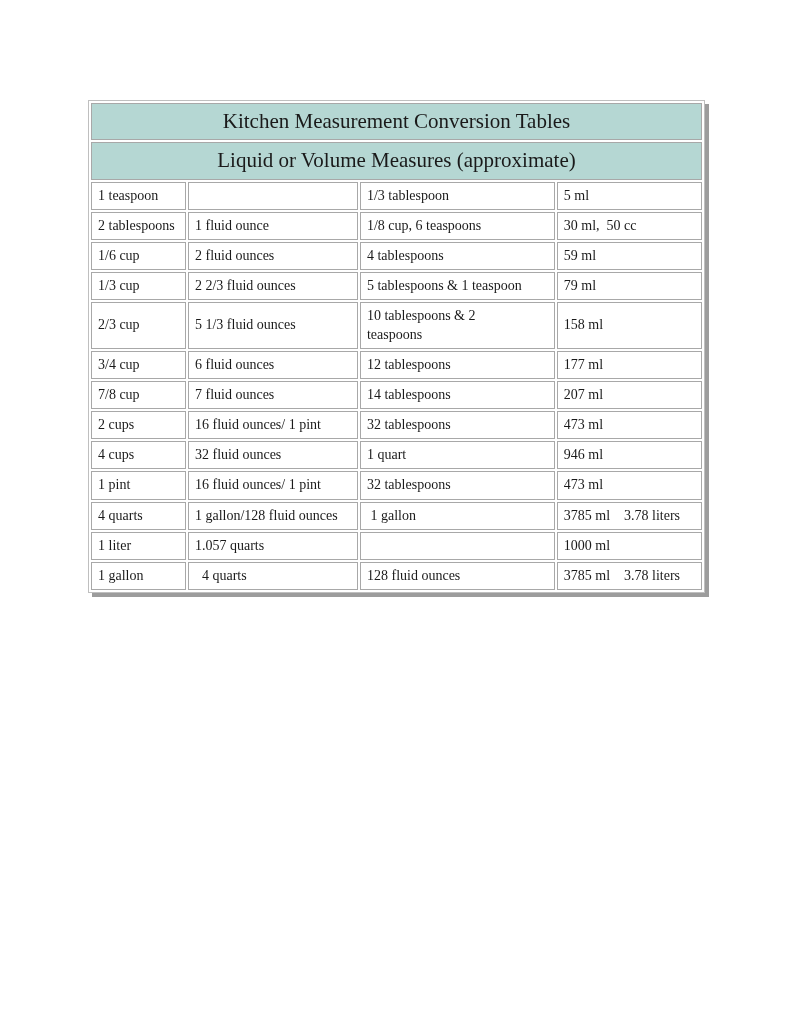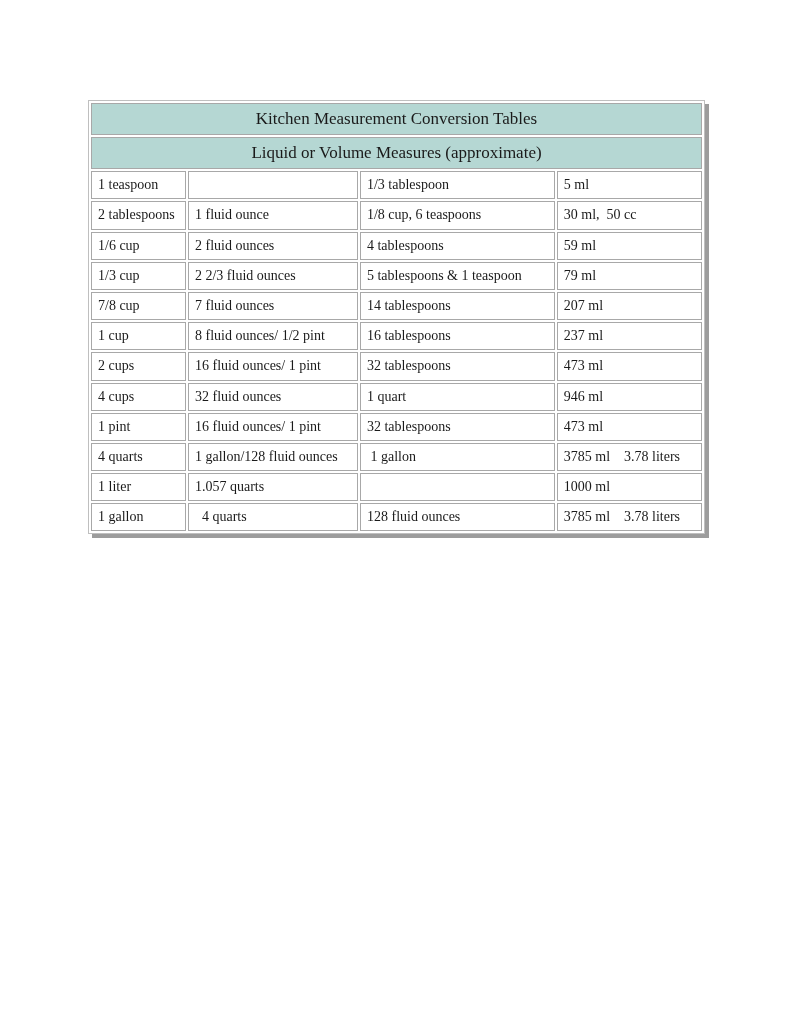--- a/index.html
+++ b/index.html
@@ -43,21 +43,21 @@
   table.conversion-table td {
     border: 1px solid var(--cell-border);
     padding: 4px 6px;
     vertical-align: middle;
     white-space: pre-wrap;
     word-wrap: break-word;
   }
   td.title-cell {
     background: var(--header-bg);
     text-align: center;
-    font-size: 17px;
+    font-size: 21px;
     padding: 4px 6px;
   }
   col.c1 { width: 15.7%; }
   col.c2 { width: 28.1%; }
   col.c3 { width: 32.2%; }
   col.c4 { width: 24.0%; }
 </style>
 </head>
 <body>
 
@@ -96,30 +96,37 @@
           <td>4 tablespoons</td>
           <td>59 ml</td>
         </tr>
         <tr>
           <td>1/3 cup</td>
           <td>2 2/3 fluid ounces</td>
           <td>5 tablespoons &amp; 1 teaspoon</td>
           <td>79 ml</td>
         </tr>
         <tr>
+          <td>2/3 cup</td>
+          <td>5 1/3 fluid ounces</td>
+          <td>10 tablespoons &amp; 2
+teaspoons</td>
+          <td>158 ml</td>
+        </tr>
+        <tr>
+          <td>3/4 cup</td>
+          <td>6 fluid ounces</td>
+          <td>12 tablespoons</td>
+          <td>177 ml</td>
+        </tr>
+        <tr>
           <td>7/8 cup</td>
           <td>7 fluid ounces</td>
           <td>14 tablespoons</td>
           <td>207 ml</td>
-        </tr>
-        <tr>
-          <td>1 cup</td>
-          <td>8 fluid ounces/ 1/2 pint</td>
-          <td>16 tablespoons</td>
-          <td>237 ml</td>
         </tr>
         <tr>
           <td>2 cups</td>
           <td>16 fluid ounces/ 1 pint</td>
           <td>32 tablespoons</td>
           <td>473 ml</td>
         </tr>
         <tr>
           <td>4 cups</td>
           <td>32 fluid ounces</td>

